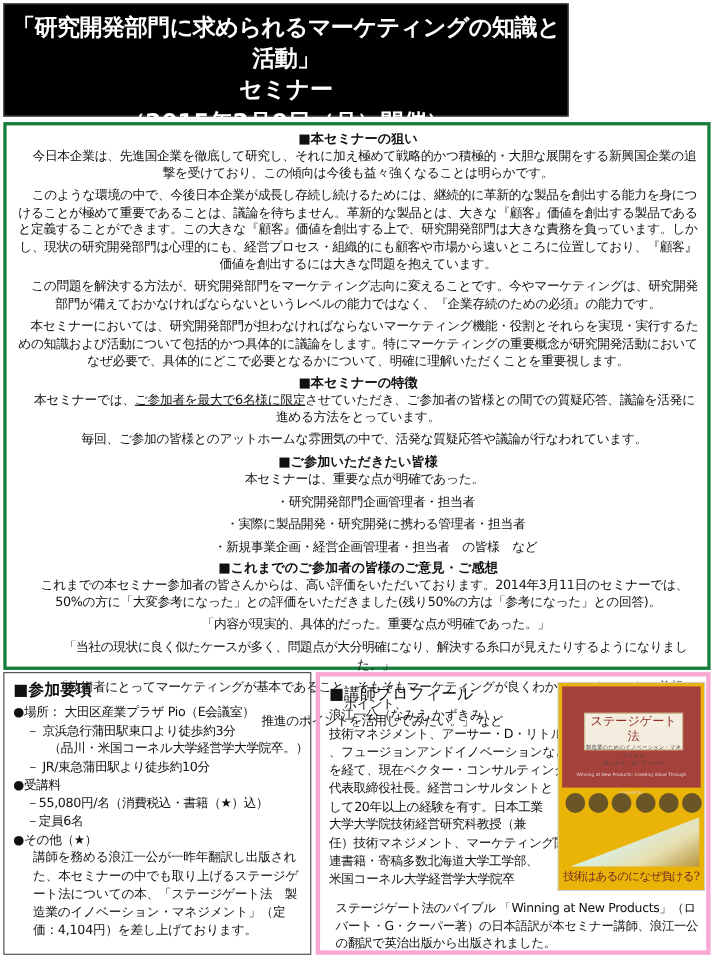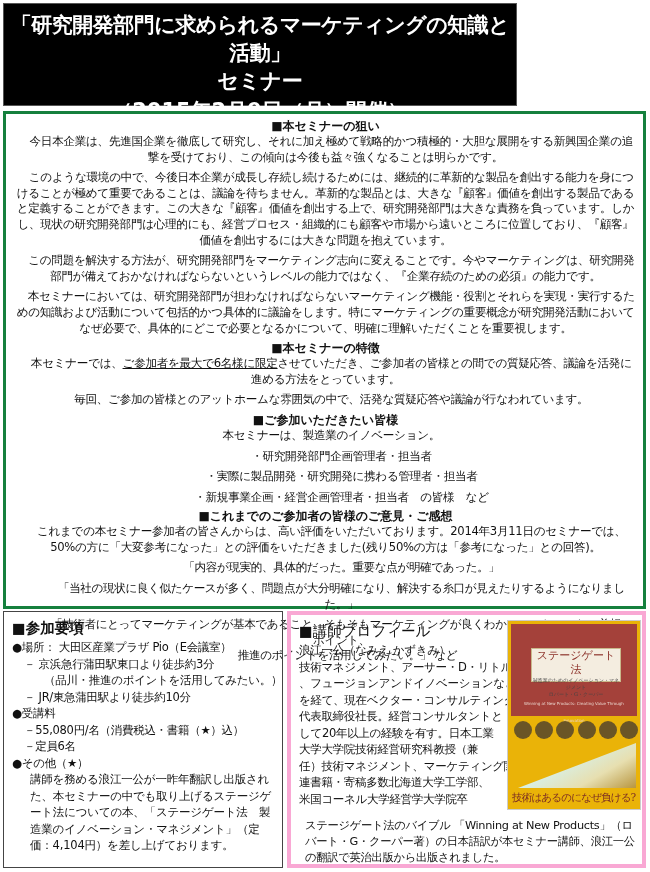--- a/index.html
+++ b/index.html
@@ -90,37 +90,37 @@
   <div class="para">今日本企業は、先進国企業を徹底して研究し、それに加え極めて戦略的かつ積極的・大胆な展開をする新興国企業の追撃を受けており、この傾向は今後も益々強くなることは明らかです。</div>
   <div class="para">このような環境の中で、今後日本企業が成長し存続し続けるためには、継続的に革新的な製品を創出する能力を身につけることが極めて重要であることは、議論を待ちません。革新的な製品とは、大きな『顧客』価値を創出する製品であると定義することができます。この大きな『顧客』価値を創出する上で、研究開発部門は大きな責務を負っています。しかし、現状の研究開発部門は心理的にも、経営プロセス・組織的にも顧客や市場から遠いところに位置しており、『顧客』価値を創出するには大きな問題を抱えています。</div>
   <div class="para">この問題を解決する方法が、研究開発部門をマーケティング志向に変えることです。今やマーケティングは、研究開発部門が備えておかなければならないというレベルの能力ではなく、『企業存続のための必須』の能力です。</div>
   <div class="para tight">本セミナーにおいては、研究開発部門が担わなければならないマーケティング機能・役割とそれらを実現・実行するための知識および活動について包括的かつ具体的に議論をします。特にマーケティングの重要概念が研究開発活動においてなぜ必要で、具体的にどこで必要となるかについて、明確に理解いただくことを重要視します。</div>
 
   <div class="sec-head">■本セミナーの特徴</div>
   <div class="para"><span>本セミナーでは、</span><span class="u">ご参加者を最大で6名様に限定</span><span>させていただき、ご参加者の皆様との間での質疑応答、議論を活発に進める方法をとっています。</span></div>
   <div class="para tight">毎回、ご参加の皆様とのアットホームな雰囲気の中で、活発な質疑応答や議論が行なわれています。</div>
 
   <div class="sec-head">■ご参加いただきたい皆様</div>
-  <div class="para">本セミナーは、製造業のイノベーション。</div>
+  <div class="para">本セミナーは、重要な点が明確であった。</div>
   <div class="bullet">・研究開発部門企画管理者・担当者</div>
   <div class="bullet">・実際に製品開発・研究開発に携わる管理者・担当者</div>
   <div class="bullet" style="margin-bottom:3px">・新規事業企画・経営企画管理者・担当者　の皆様　など</div>
 
   <div class="sec-head">■これまでのご参加者の皆様のご意見・ご感想</div>
   <div class="para">これまでの本セミナー参加者の皆さんからは、高い評価をいただいております。2014年3月11日のセミナーでは、50%の方に「大変参考になった」との評価をいただきました(残り50%の方は「参考になった」との回答)。</div>
   <div class="quote">「内容が現実的、具体的だった。重要な点が明確であった。」</div>
   <div class="quote">「当社の現状に良く似たケースが多く、問題点が大分明確になり、解決する糸口が見えたりするようになりました。」</div>
   <div class="quote"><span>「技術者にとってマーケティングが基本であること。そもそもマーケティングが良くわかっていなかった。着想のポイント、</span><span class="cont">推進のポイントを活用してみたい。」 など</span></div>
 </div>
 
 <div class="box-left">
   <div class="box-head">■参加要項</div>
   <div class="item">●場所：  大田区産業プラザ Pio（E会議室）</div>
   <div class="sub">－ 京浜急行蒲田駅東口より徒歩約3分</div>
-  <div class="sub2">（品川・推進のポイントを活用してみたい。）</div>
+  <div class="sub2">（品川・米国コーネル大学経営学大学院卒。）</div>
   <div class="sub">－ JR/東急蒲田駅より徒歩約10分</div>
   <div class="item">●受講料</div>
   <div class="sub">－55,080円/名（消費税込・書籍（★）込）</div>
   <div class="sub">－定員6名</div>
   <div class="item">●その他（★）</div>
   <div class="other-text">講師を務める浪江一公が一昨年翻訳し出版された、本セミナーの中でも取り上げるステージゲート法についての本、「ステージゲート法　製造業のイノベーション・マネジメント」（定価：4,104円）を差し上げております。</div>
 </div>
 
 <div class="box-right">
   <div class="box-head">■講師プロフィール</div>

